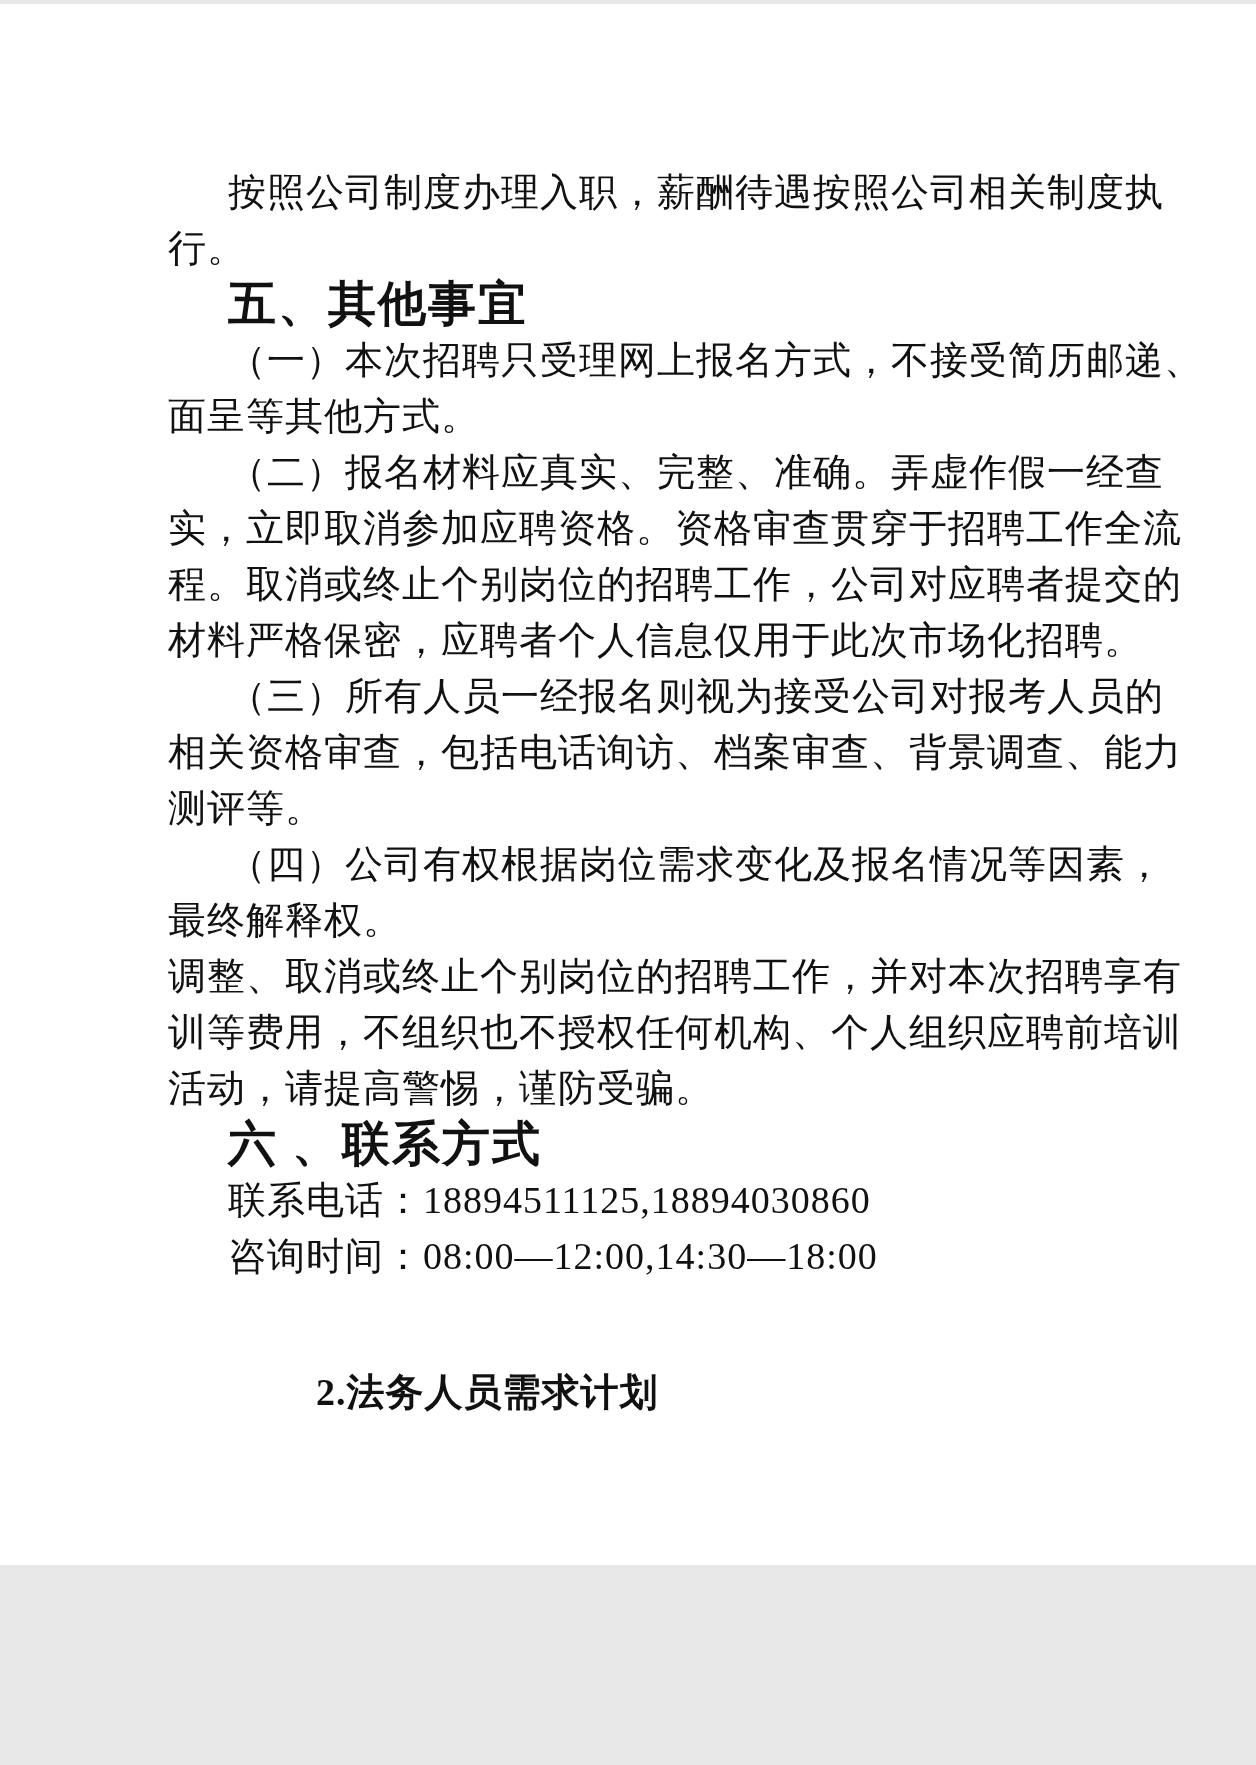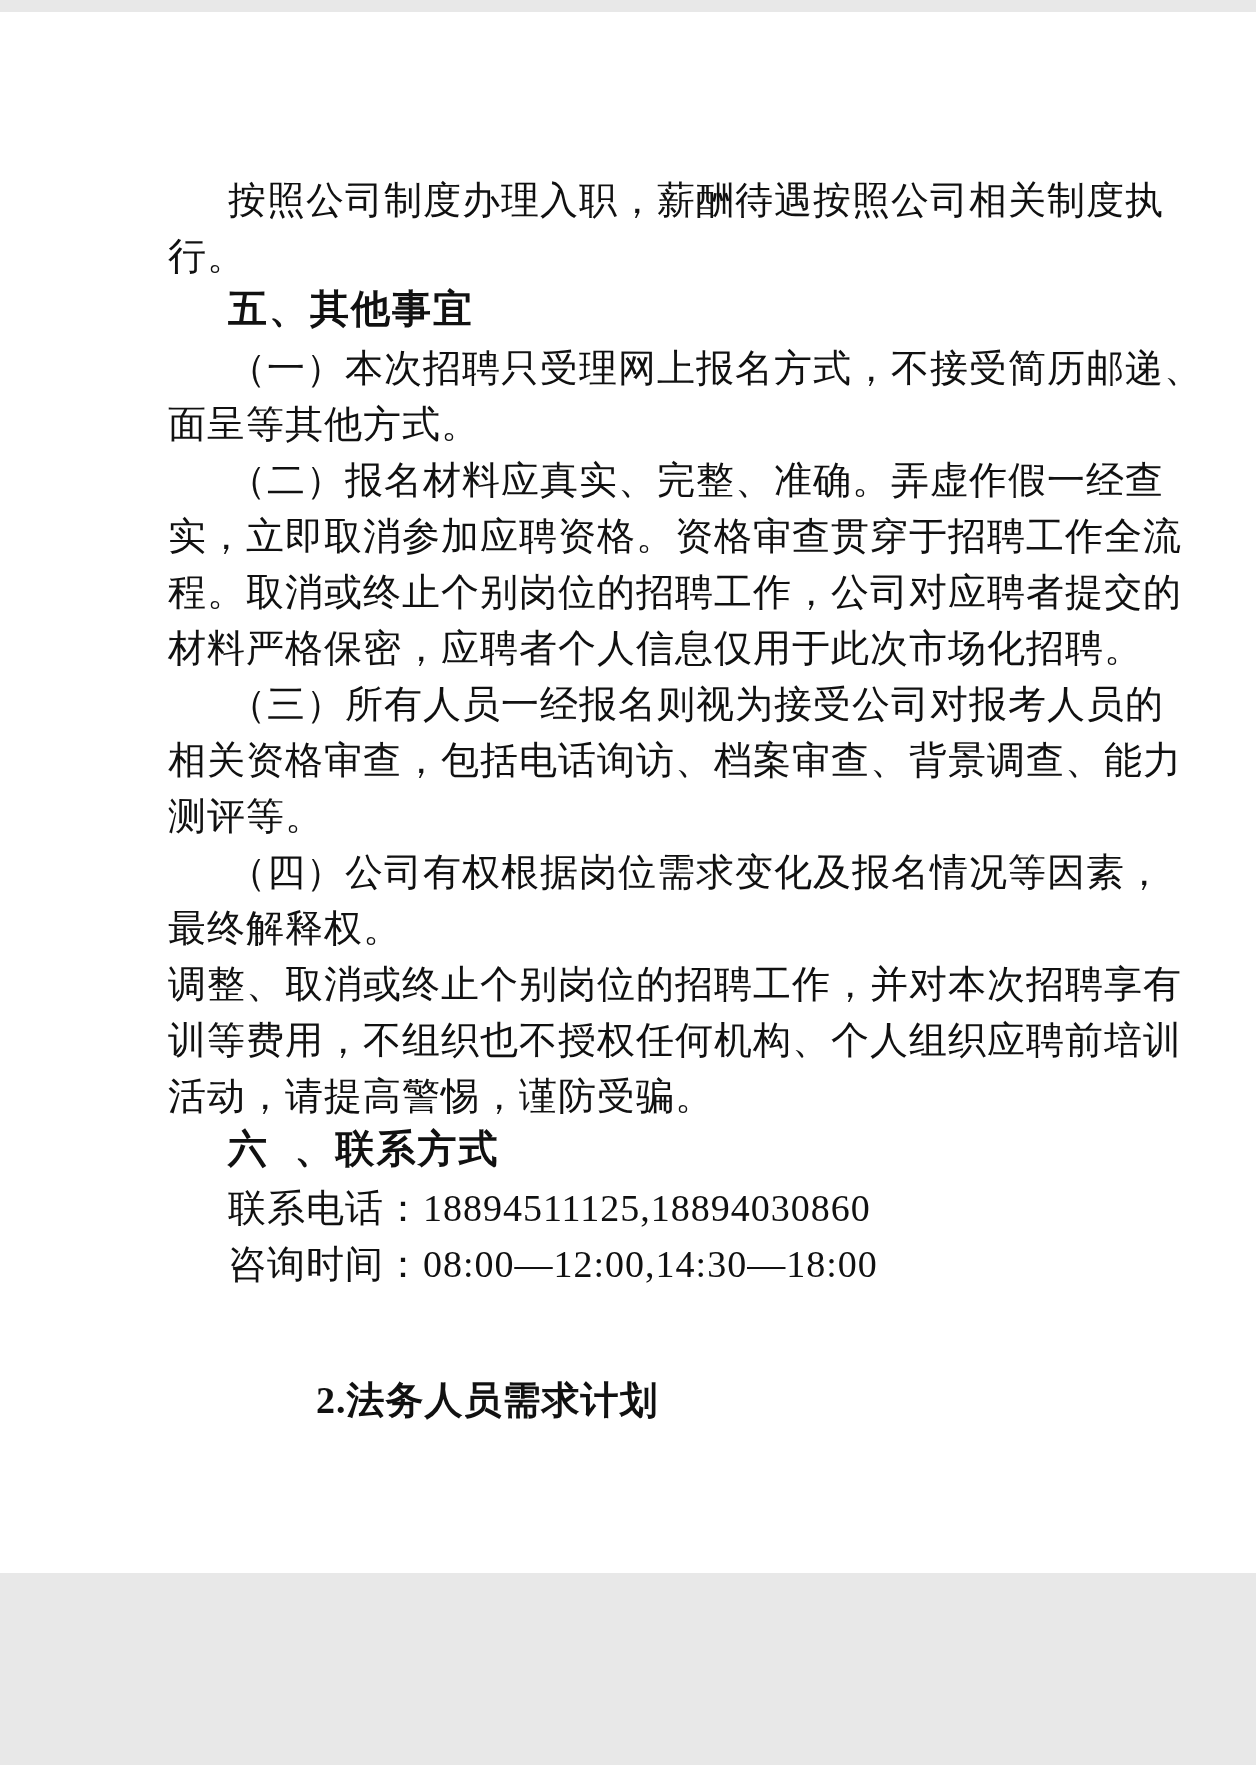--- a/index.html
+++ b/index.html
@@ -1,39 +1,39 @@
 <!DOCTYPE html>
 <html><head>
 <meta charset="utf-8">
 <style>
   html, body { margin: 0; padding: 0; background: #e8e8e8; }
   .page {
     position: relative;
     width: 1256px;
     height: 1561px;
-    margin: 12px auto;
+    margin: 4px auto;
     background: #ffffff;
     box-sizing: border-box;
     padding: 160px 168px 0 168px;
     color: #111111;
     font-family: "Liberation Serif", "DejaVu Serif", serif;
     overflow: hidden;
   }
   .doc-body { width: 100%; }
   .line {
     height: 56px;
     line-height: 56px;
     font-size: 38px;
     letter-spacing: 1px;
     white-space: nowrap;
   }
   .line.heading {
-    font-family: Liberation Mono, monospace;
+    font-family: Liberation Serif, serif;
     font-weight: 700;
-    font-size: 39px;
+    font-size: 48px;
     letter-spacing: 2px;
   }
   .line.spacer { height: 40px; line-height: 40px; }
   .ind1 { padding-left: 60px; }
   .ind2 { padding-left: 148px; font-weight: bold; }
 </style>
 </head>
 <body>
 
 <div class="page">

